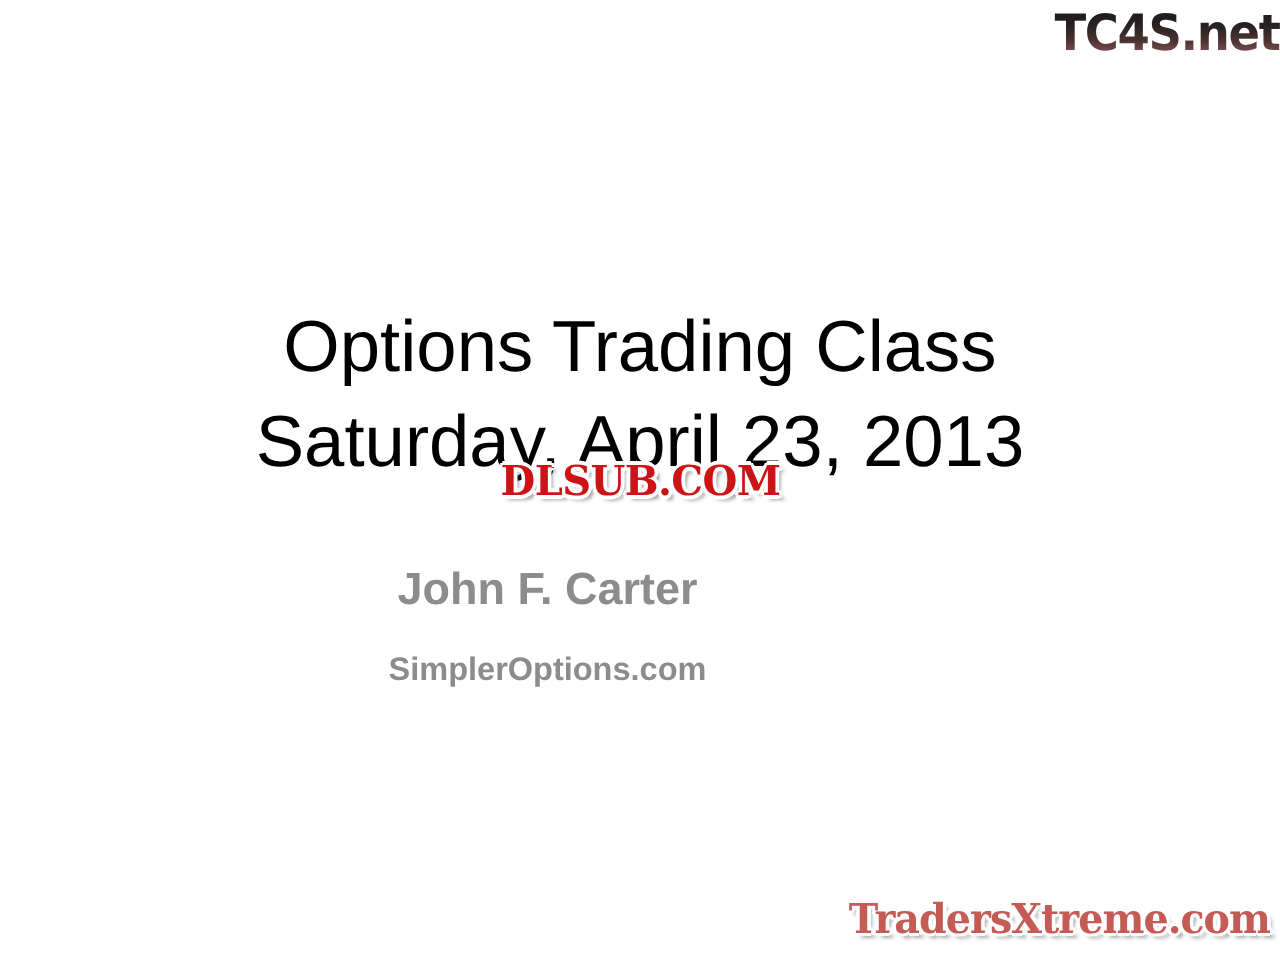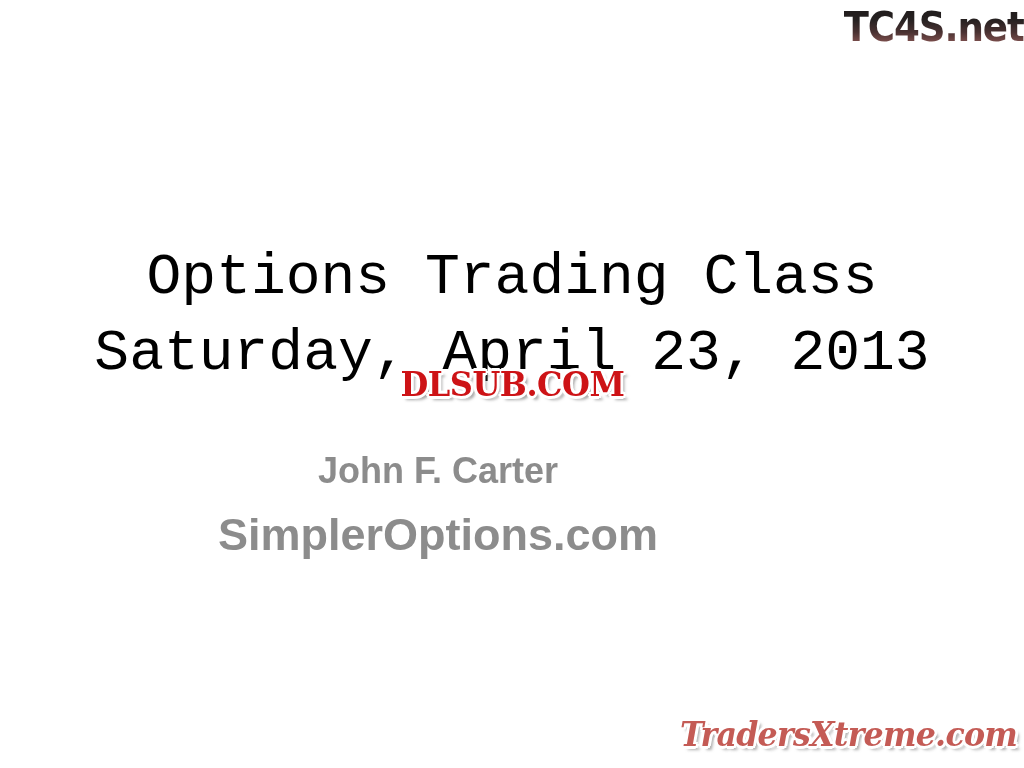--- a/index.html
+++ b/index.html
@@ -54,21 +54,21 @@
 
   
   #title-block {
     position: absolute;
     left: 0;
     top: 240px;
     width: 1024px;
     text-align: center;
   }
   #title-block .title-line {
-    font-family: Liberation Mono, monospace;
+    font-family: Liberation Sans, sans-serif;
     font-weight: 400;
     font-size: 58px;
     line-height: 76px;
     color: #000000;
     letter-spacing: 0px;
     white-space: nowrap;
   }
 
   
   #dlsub-watermark {
@@ -116,35 +116,34 @@
     font-family: "Liberation Sans", sans-serif;
     font-weight: bold;
     color: #8c8c8c;
     white-space: nowrap;
   }
   #subtitle-block .subtitle-author {
     font-size: 36px;
     line-height: 62px;
   }
   #subtitle-block .subtitle-site {
-    font-size: 45px;
+    font-size: 26px;
     line-height: 66px;
   }
 
   
   #tx-logo {
     position: absolute;
     right: 8px;
     bottom: 8px;
     width: 350px;
     height: 50px;
     display: flex;
     align-items: center;
-    justify-content: center;
-    font-style: italic;
+    justify-content: flex-end;
   }
   #tx-logo .tx-text {
     font-family: "DejaVu Serif", serif;
     font-weight: bold;
     font-size: 33px;
     line-height: 38px;
     letter-spacing: -0.8px;
     transform: scaleX(0.96);
     transform-origin: right center;
     color: #c45b55;

